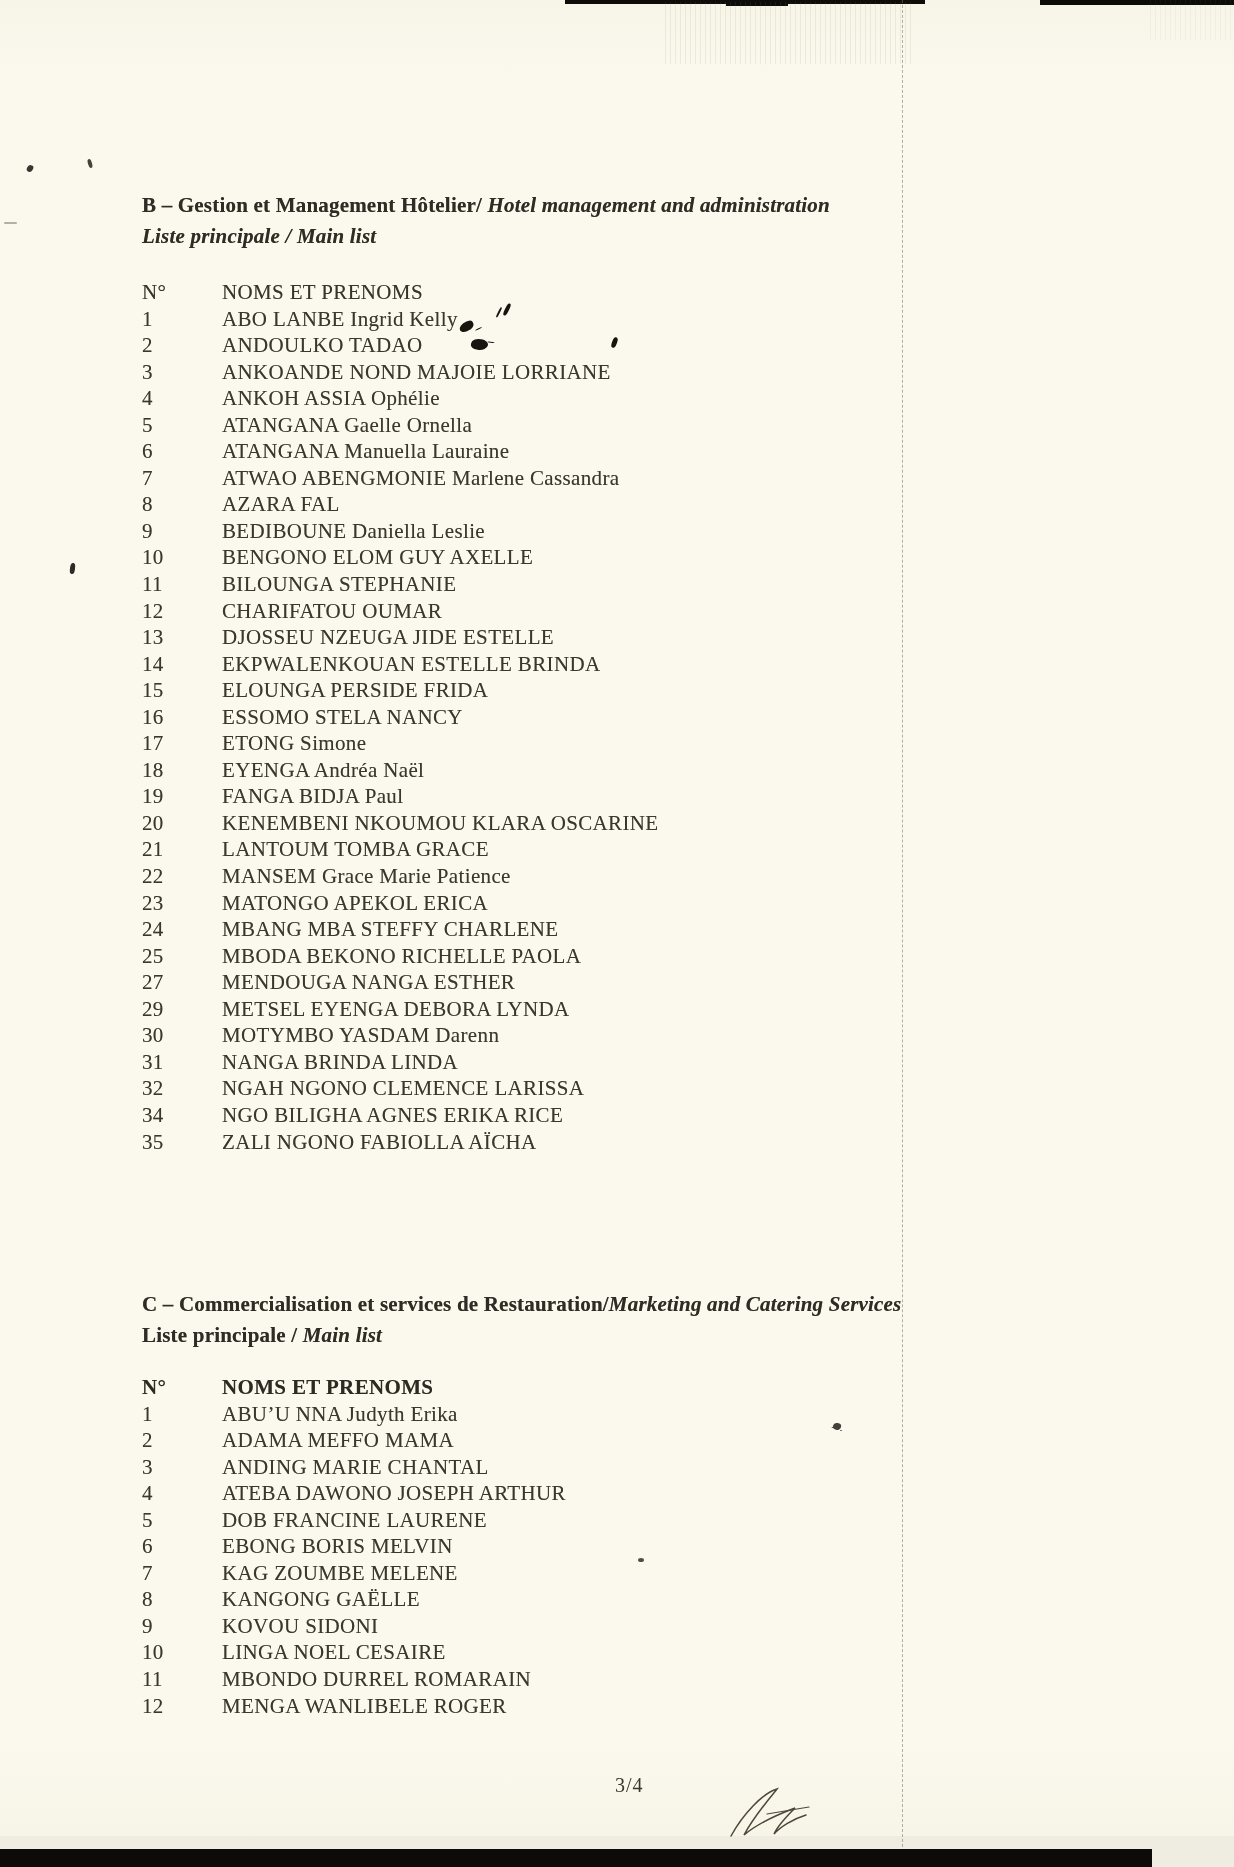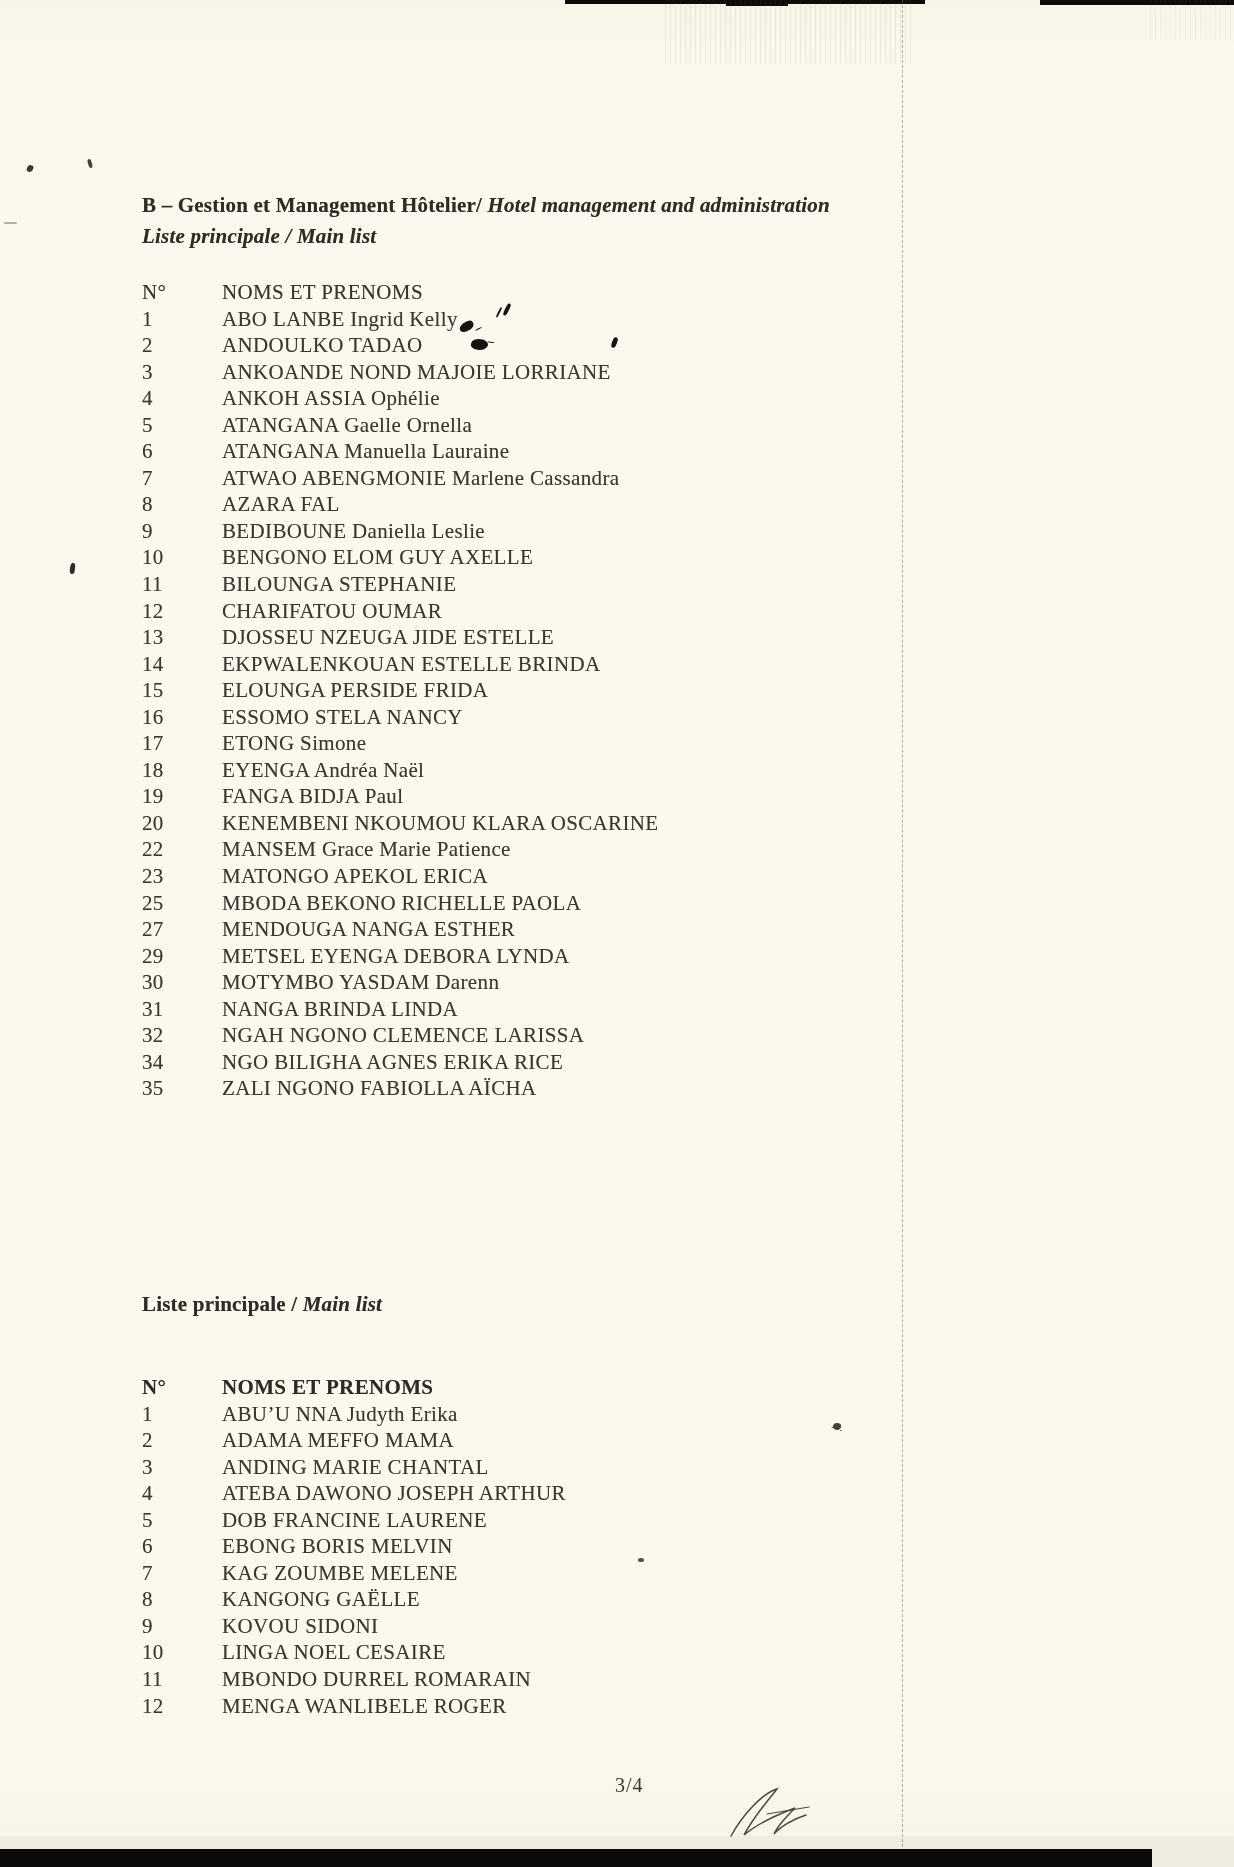--- a/index.html
+++ b/index.html
@@ -178,31 +178,39 @@
         <div class="lrow">
           <span class="no cell">19</span>
           <span class="cell">FANGA BIDJA Paul</span>
         </div>
 
         <div class="lrow">
           <span class="no cell">20</span>
           <span class="cell">KENEMBENI NKOUMOU KLARA OSCARINE</span>
         </div>
 
+        <div class="lrow">
+          <span class="no cell">21</span>
+          <span class="cell">LANTOUM TOMBA GRACE</span>
+        </div>
 
         <div class="lrow">
           <span class="no cell">22</span>
           <span class="cell">MANSEM Grace Marie Patience</span>
         </div>
 
         <div class="lrow">
           <span class="no cell">23</span>
           <span class="cell">MATONGO APEKOL ERICA</span>
         </div>
 
+        <div class="lrow">
+          <span class="no cell">24</span>
+          <span class="cell">MBANG MBA STEFFY CHARLENE</span>
+        </div>
 
         <div class="lrow">
           <span class="no cell">25</span>
           <span class="cell">MBODA BEKONO RICHELLE PAOLA</span>
         </div>
 
 
         <div class="lrow">
           <span class="no cell">27</span>
           <span class="cell">MENDOUGA NANGA ESTHER</span>
@@ -236,20 +244,21 @@
         </div>
 
         <div class="lrow">
           <span class="no cell">35</span>
           <span class="cell">ZALI NGONO FABIOLLA AÏCHA</span>
         </div>
       </div>
   </div>
 
   <div class="section sec-c" style="top:1289px;">
+    <div class="sec-title"><span>C – Commercialisation et services de Restauration/</span><span class="t-en">Marketing and Catering Services</span></div>
     <div class="sec-title"><span class="subtitle-fr">Liste principale / </span><span class="subtitle-en">Main list</span></div>
   </div>
 
   <div class="list sec-c-list" style="top:1374px;">
     <div class="lrow header-row">
       <span class="no cell">N°</span>
       <span class="cell">NOMS ET PRENOMS</span>
     </div>
     <div>
 

